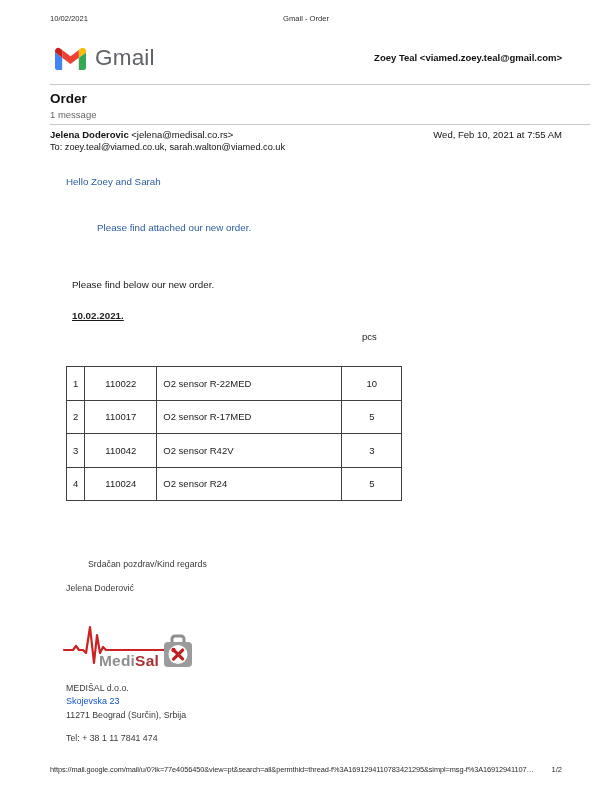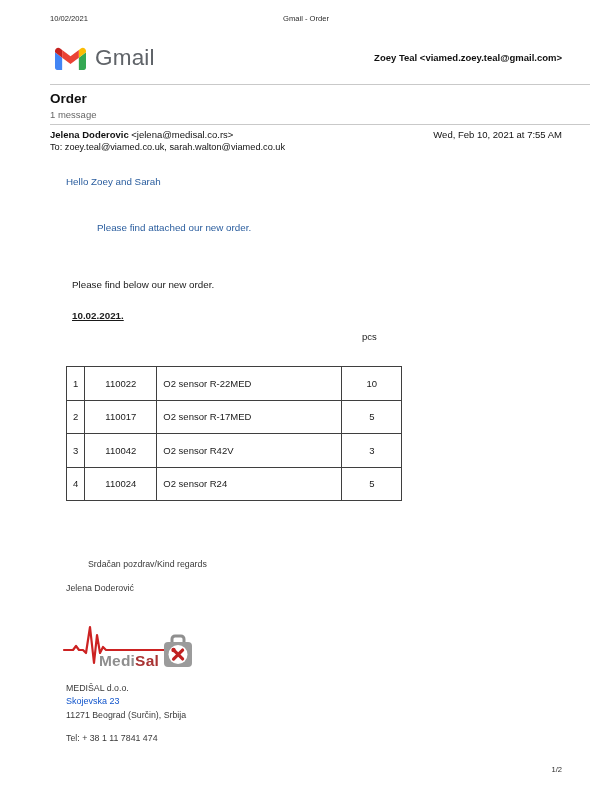--- a/index.html
+++ b/index.html
@@ -139,15 +139,16 @@
         </g>
       </g>
     </svg>
   </div>
 
   <div class="abs company-line" style="left:44px; top:683px;">MEDIŠAL d.o.o.</div>
   <div class="abs addr-link" style="left:44px; top:696px;">Skojevska 23</div>
   <div class="abs company-line" style="left:44px; top:710px;">11271 Beograd (Surčin), Srbija</div>
   <div class="abs company-line" style="left:44px; top:733px;">Tel: + 38 1 11 7841 474</div>
 
+  <div class="abs footer-url">https://mail.google.com/mail/u/0?ik=77e4056450&amp;view=pt&amp;search=all&amp;permthid=thread-f%3A1691294110783421295&amp;simpl=msg-f%3A16912941107…</div>
   <div class="abs footer-page">1/2</div>
 
 </div>
 
 </body></html>

